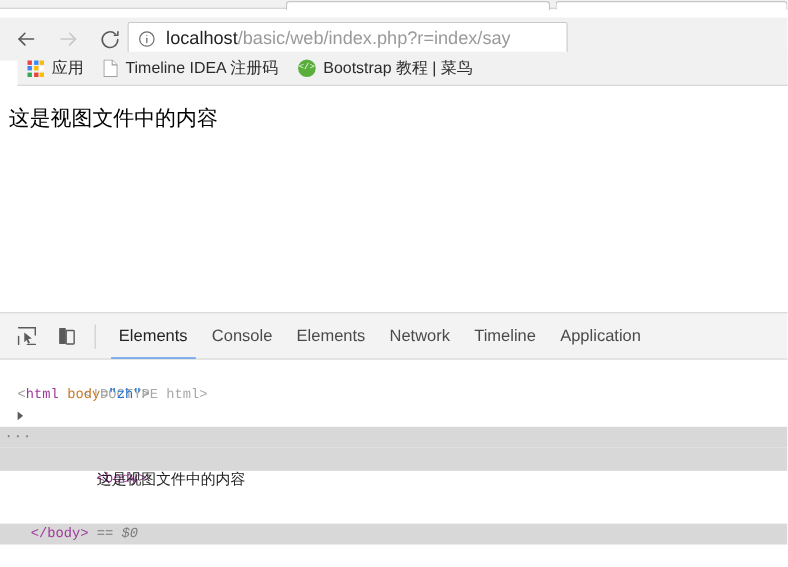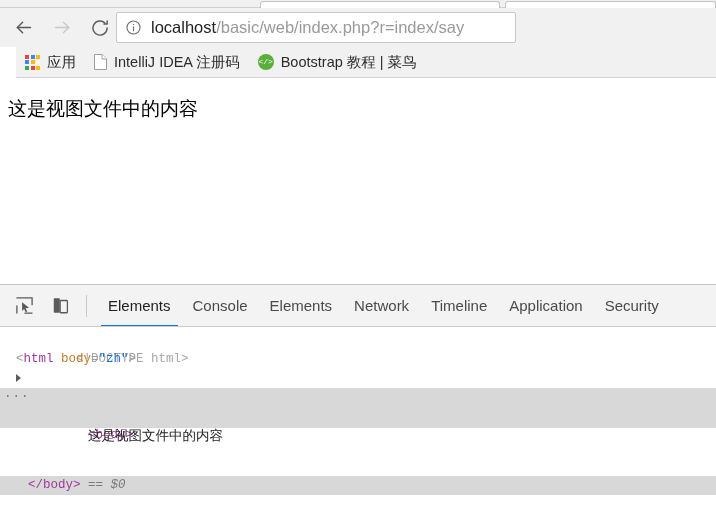--- a/index.html
+++ b/index.html
@@ -32,21 +32,21 @@
     background: #ffffff;
     border: 1px solid #c4c4c4;
     border-bottom: none;
     border-radius: 3px 3px 0 0;
   }
   .tab-ghost.t1 { left: 260px; width: 240px; }
   .tab-ghost.t2 { left: 505px; width: 211px; }
 
   .navbar {
     position: absolute;
-    top: 8px; left: 0;
+    top: 16px; left: 0;
     width: 716px; height: 39px;
     background: #f1f1f1;
   }
   .nav-btn {
     position: absolute;
     top: 4px;
     width: 31px; height: 31px;
     display: flex; align-items: center; justify-content: center;
     cursor: pointer;
     color: #5a5a5a;
@@ -315,21 +315,21 @@
       <span class="bm-label">应用</span>
     </div>
 
     <div class="bm">
       <span class="doc-icon">
         <svg width="13" height="16" viewBox="0 0 13 16" fill="#ffffff" stroke="#9e9e9e" stroke-width="1">
           <path d="M0.5 0.5 H8 L12.5 5 V15.5 H0.5 Z"></path>
           <path d="M8 0.5 V5 H12.5"></path>
         </svg>
       </span>
-      <span class="bm-label">IntelliJ IDEA 注册码</span>
+      <span class="bm-label">Timeline IDEA 注册码</span>
     </div>
 
     <div class="bm">
       <span class="bs-icon">
         <span>&lt;/&gt;</span>
       </span>
       <span class="bm-label">Bootstrap 教程 | 菜鸟</span>
     </div>
   </div>
 
@@ -367,23 +367,20 @@
         <div class="dt-tab">
           <span>Network</span>
         </div>
         <div class="dt-tab">
           <span>Timeline</span>
         </div>
         <div class="dt-tab">
           <span>Application</span>
         </div>
         <div class="dt-tab">
-          <span>Security</span>
-        </div>
-        <div class="dt-tab">
           
         </div>
       </div>
     </div>
 
     <div class="dom-tree">
 
       <div class="dom-row">
         <span class="doctype">&lt;!DOCTYPE html&gt;</span>
       </div>

